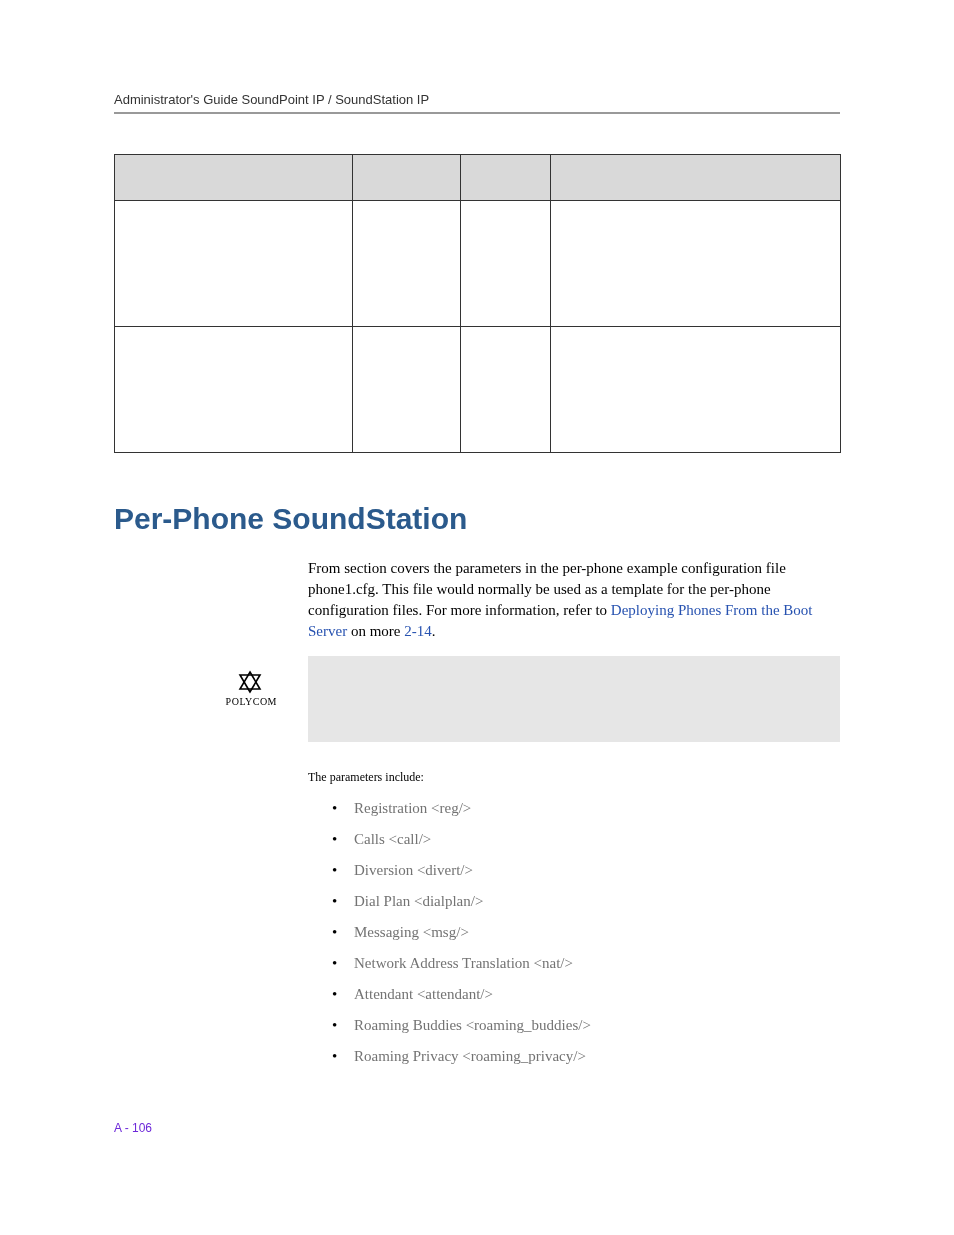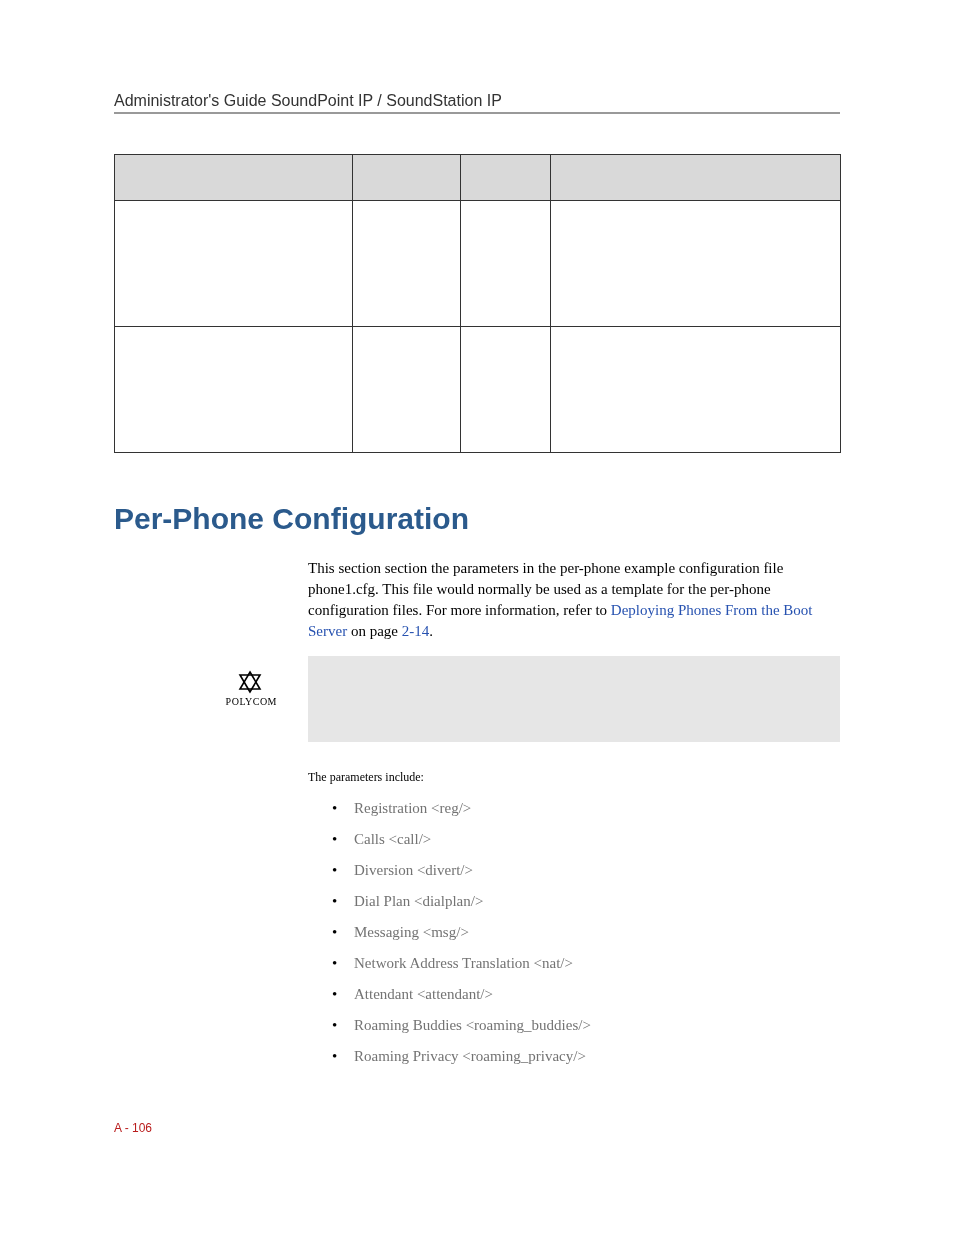--- a/index.html
+++ b/index.html
@@ -10,21 +10,21 @@
       height: 1235px;
       position: relative;
       color: #000;
     }
     .page-header {
       position: absolute;
       top: 92px;
       left: 114px;
       right: 128px;
       font-family: Arial, Helvetica, sans-serif;
-      font-size: 16px;
+      font-size: 13px;
       color: #333;
     }
     .header-rule {
       position: absolute;
       top: 112px;
       left: 114px;
       right: 114px;
       height: 2px;
       background: #999;
     }
@@ -124,21 +124,21 @@
       position: absolute;
       left: 0;
       top: 0;
     }
     .page-footer {
       position: absolute;
       bottom: 100px;
       left: 114px;
       font-family: Arial, Helvetica, sans-serif;
       font-size: 12px;
-      color: #b91c1c;
+      color: #6d28d9;
     }
   </style>
 </head>
 <body>
 
 <div class="page-header">Administrator's Guide SoundPoint IP / SoundStation IP</div>
 <div class="header-rule"></div>
 
 <table class="param-table">
   <colgroup>
@@ -164,24 +164,24 @@
     </tr>
     <tr>
       <td class="r2"></td>
       <td class="r2"></td>
       <td class="r2"></td>
       <td class="r2"></td>
     </tr>
   </tbody>
 </table>
 
-<h1 class="section-title">Per-Phone Configuration</h1>
+<h1 class="section-title">Per-Phone SoundStation</h1>
 
 <p class="body-para">
-  <span>This section section the parameters in the per-phone example configuration file </span><strong>phone1.cfg</strong><span>. This file would normally be used as a template for the per-phone configuration files. For more information, refer to </span><span class="link">Deploying Phones From the Boot Server</span><span> on page </span><span class="link">2-14</span><span>.</span>
+  <span>From section covers the parameters in the per-phone example configuration file </span><strong>phone1.cfg</strong><span>. This file would normally be used as a template for the per-phone configuration files. For more information, refer to </span><span class="link">Deploying Phones From the Boot Server</span><span> on more </span><span class="link">2-14</span><span>.</span>
 </p>
 
 <div class="note-box"></div>
 
 <div class="polycom-logo">
   <span>
     <svg width="28" height="24" viewBox="0 0 28 24">
       <g fill="none" stroke="#000" stroke-width="1.6">
         <polygon points="14,2 24,19 4,19"></polygon>
         <polygon points="14,22 4,5 24,5"></polygon>

